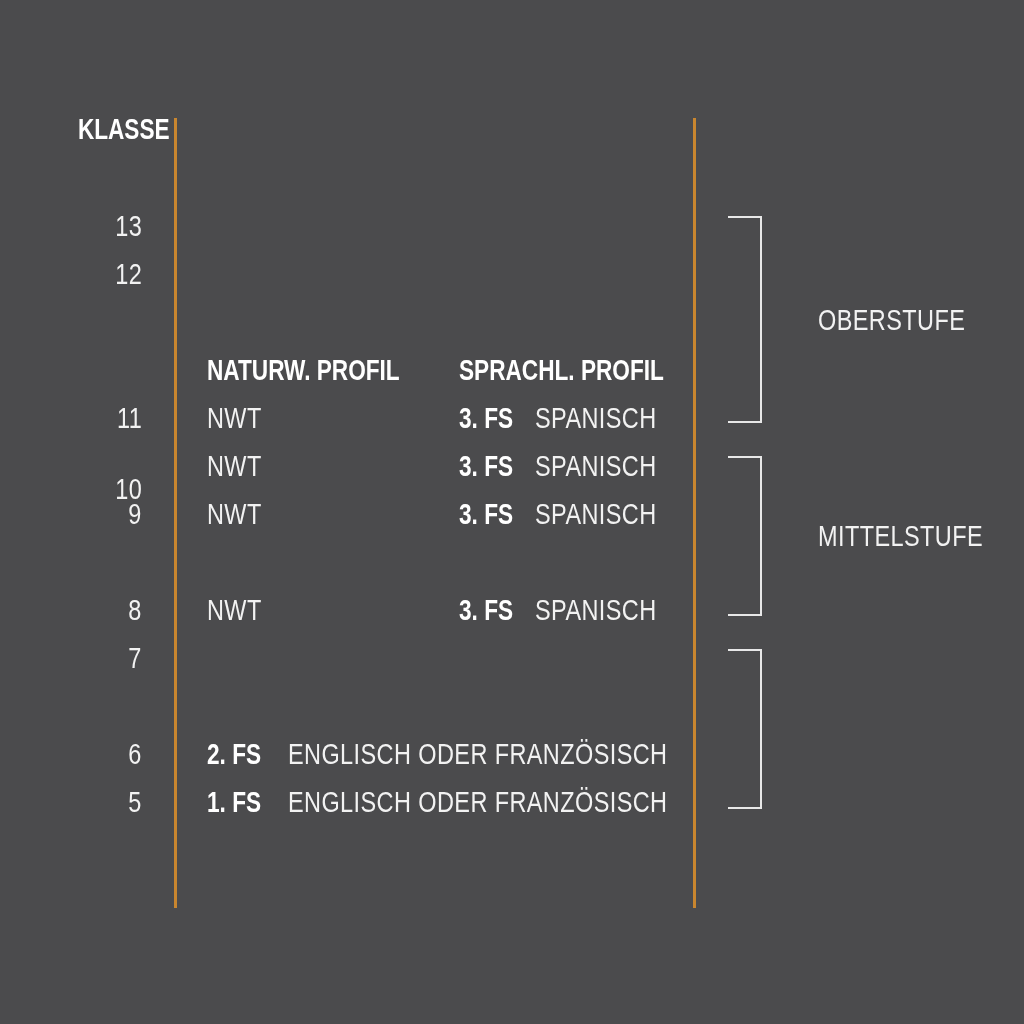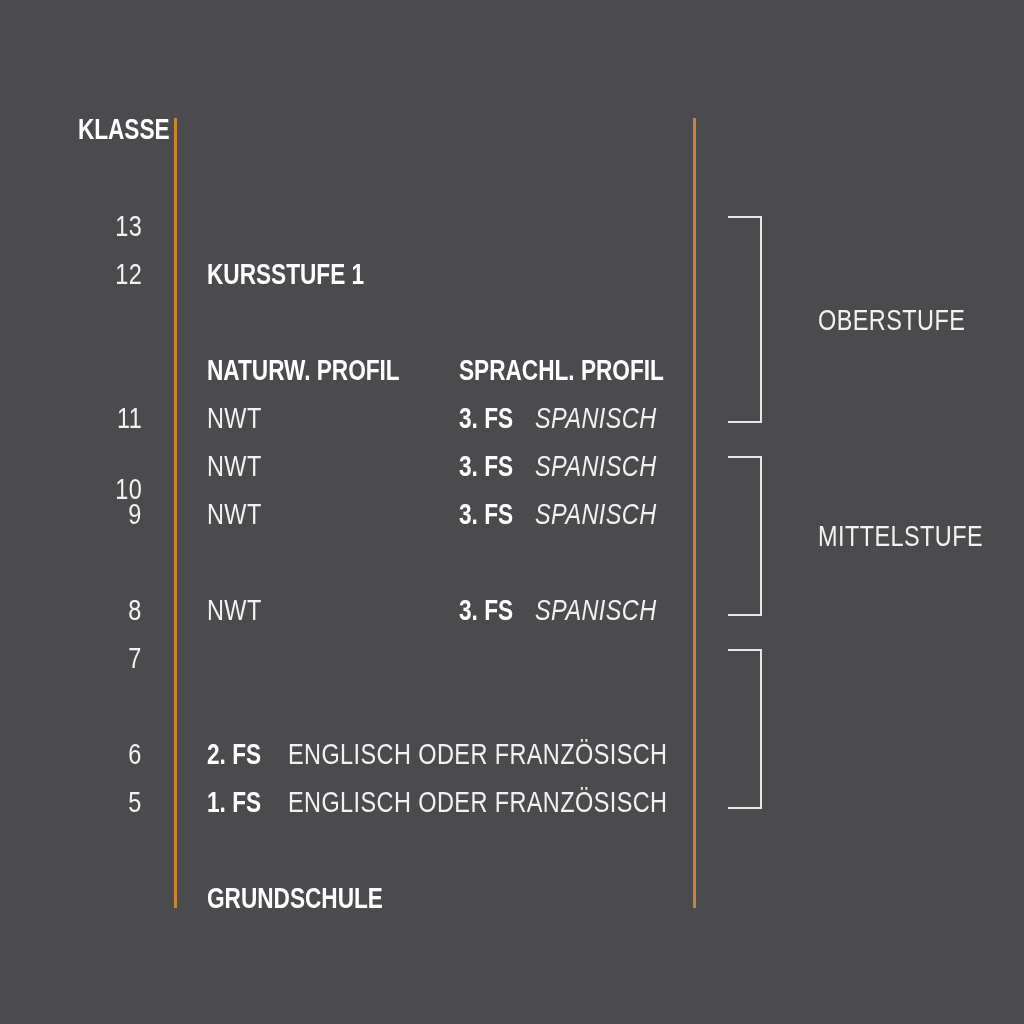--- a/index.html
+++ b/index.html
@@ -29,21 +29,21 @@
     position:absolute;
     height:34px;
     line-height:34px;
     font-size:29px;
     white-space:nowrap;
   }
   .num{left:52px;width:90px;text-align:right;}
   .c2{left:207px;}
   .c2b{left:288px;}
   .c3{left:459px;}
-  .c3b{left:535px;font-style:italic;}
+  .c3b{left:535px;}
   .stage{left:818px;}
 
   .tx{display:inline-block;transform:scaleX(0.78);transform-origin:0 50%;}
   .num .tx{transform-origin:100% 50%;}
   .bold .tx{font-weight:700;color:var(--text);}
   .light .tx{font-weight:300;color:var(--text_light);transform:scaleX(0.81);letter-spacing:0.5px;}
 
   
   .bracket{
     position:absolute;
@@ -60,21 +60,20 @@
 <div class="canvas">
 
   <div class="vline left"></div>
   <div class="vline right"></div>
 
   <div class="cell num bold" style="top:112px"><span class="tx">KLASSE</span></div>
 
   <div class="cell num light" style="top:209px"><span class="tx">13</span></div>
 
   <div class="cell num light" style="top:257px"><span class="tx">12</span></div>
-  <div class="cell c2 bold" style="top:257px"><span class="tx">KURSSTUFE 1</span></div>
 
   <div class="cell c3 bold" style="top:353px"><span class="tx">SPRACHL. PROFIL</span></div>
   <div class="cell c2 bold" style="top:353px"><span class="tx">NATURW. PROFIL</span></div>
 
   <div class="cell num light" style="top:401px"><span class="tx">11</span></div>
   <div class="cell c2 light" style="top:401px"><span class="tx">NWT</span></div>
   <div class="cell c3 bold" style="top:401px"><span class="tx">3. FS</span></div>
   <div class="cell c3b light" style="top:401px"><span class="tx">SPANISCH</span></div>
 
   <div class="cell num light" style="top:472px"><span class="tx">10</span></div>
@@ -95,21 +94,20 @@
   <div class="cell num light" style="top:641px"><span class="tx">7</span></div>
 
   <div class="cell num light" style="top:737px"><span class="tx">6</span></div>
   <div class="cell c2 bold" style="top:737px"><span class="tx">2. FS</span></div>
   <div class="cell c2b light" style="top:737px"><span class="tx">ENGLISCH ODER FRANZÖSISCH</span></div>
 
   <div class="cell num light" style="top:785px"><span class="tx">5</span></div>
   <div class="cell c2 bold" style="top:785px"><span class="tx">1. FS</span></div>
   <div class="cell c2b light" style="top:785px"><span class="tx">ENGLISCH ODER FRANZÖSISCH</span></div>
 
-  <div class="cell c2 bold" style="top:881px"><span class="tx">GRUNDSCHULE</span></div>
 
   <div class="bracket" style="top:216px;height:207px"></div>
   <div class="cell stage light" style="top:303px"><span class="tx">OBERSTUFE</span></div>
 
   <div class="bracket" style="top:456px;height:160px"></div>
   <div class="cell stage light" style="top:519px"><span class="tx">MITTELSTUFE</span></div>
 
   <div class="bracket" style="top:649px;height:160px"></div>
 
 </div>

